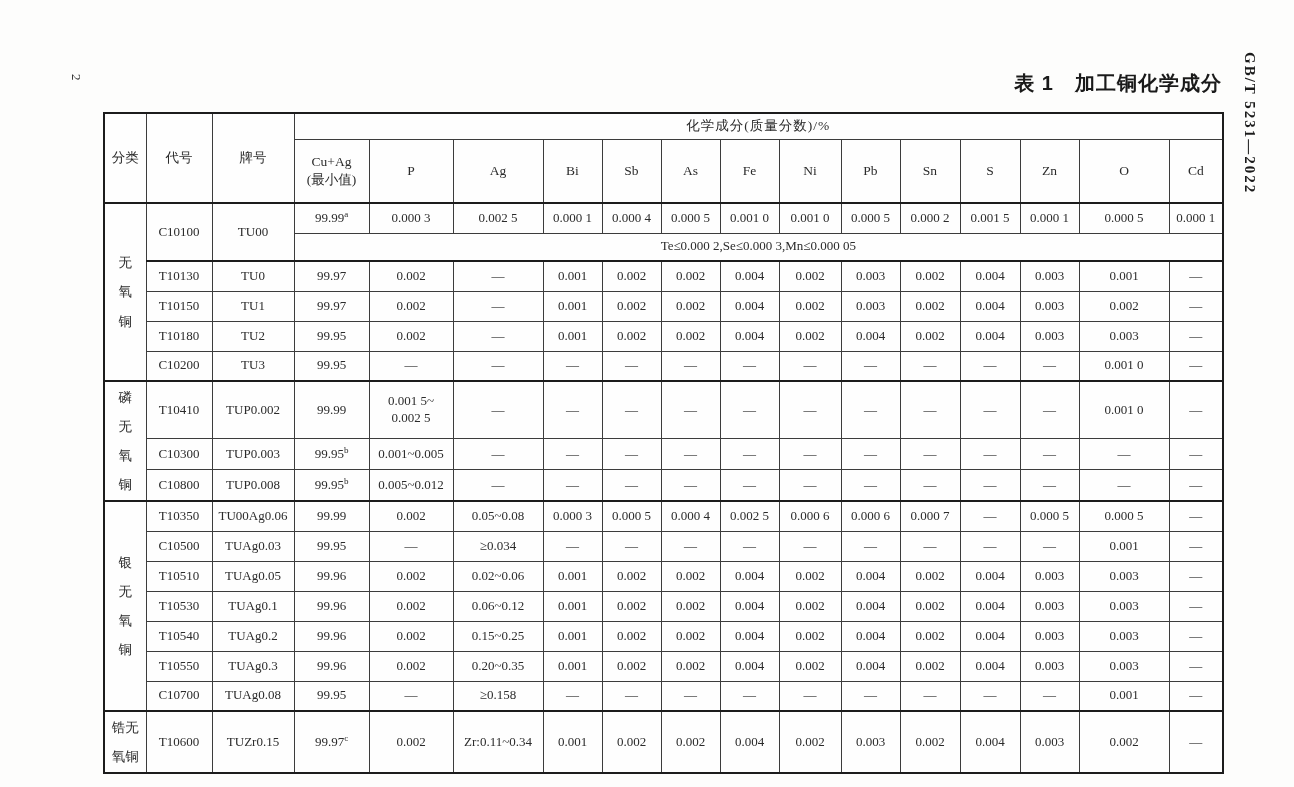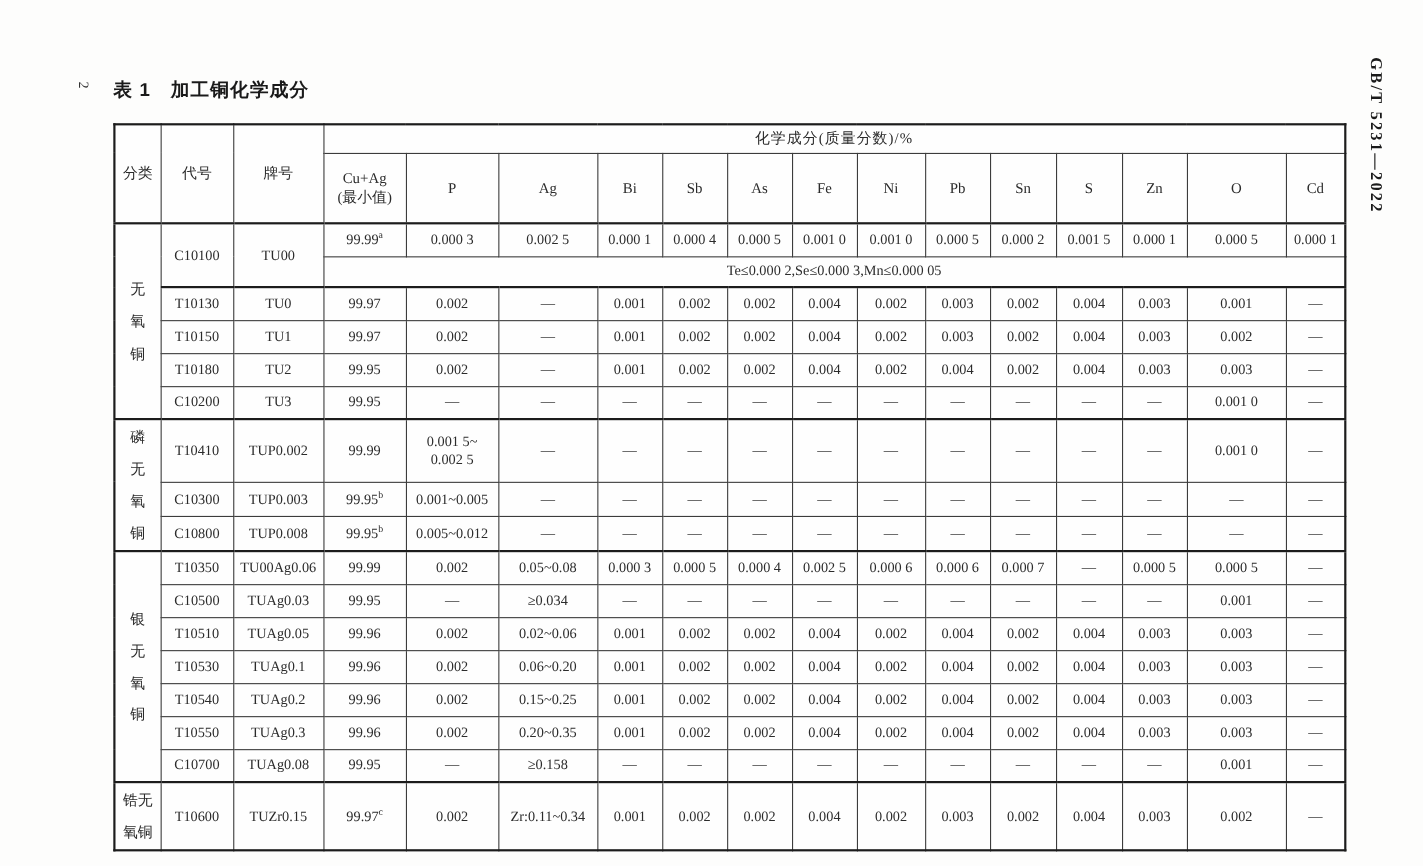--- a/index.html
+++ b/index.html
@@ -26,22 +26,22 @@
     writing-mode: vertical-rl;
     font-weight: bold;
     font-size: 15px;
     letter-spacing: 2px;
     color: #1a1a1a;
     font-family: "Liberation Serif", "DejaVu Serif", serif;
   }
   .table-title {
     position: absolute;
     left: 103px; top: 70px; width: 1119px;
-    text-align: left;
-    font-size: 17px;
+    text-align: right;
+    font-size: 20px;
     font-weight: bold;
     letter-spacing: 1px;
     color: #1a1a1a;
     font-family: "Liberation Sans", sans-serif;
   }
 
   table.comp {
     position: absolute;
     left: 103px; top: 112px;
     width: 1119px;
@@ -332,21 +332,21 @@
           <td><span class="multiline">0.004</span></td>
           <td><span class="multiline">0.003</span></td>
           <td><span class="multiline">0.003</span></td>
           <td><span class="multiline">—</span></td>
         </tr>
         <tr>
           <td>T10530</td>
           <td>TUAg0.1</td>
           <td><span class="multiline">99.96</span></td>
           <td><span class="multiline">0.002</span></td>
-          <td><span class="multiline">0.06~0.20</span></td>
+          <td><span class="multiline">0.06~0.12</span></td>
           <td><span class="multiline">0.001</span></td>
           <td><span class="multiline">0.002</span></td>
           <td><span class="multiline">0.002</span></td>
           <td><span class="multiline">0.004</span></td>
           <td><span class="multiline">0.002</span></td>
           <td><span class="multiline">0.004</span></td>
           <td><span class="multiline">0.002</span></td>
           <td><span class="multiline">0.004</span></td>
           <td><span class="multiline">0.003</span></td>
           <td><span class="multiline">0.003</span></td>

